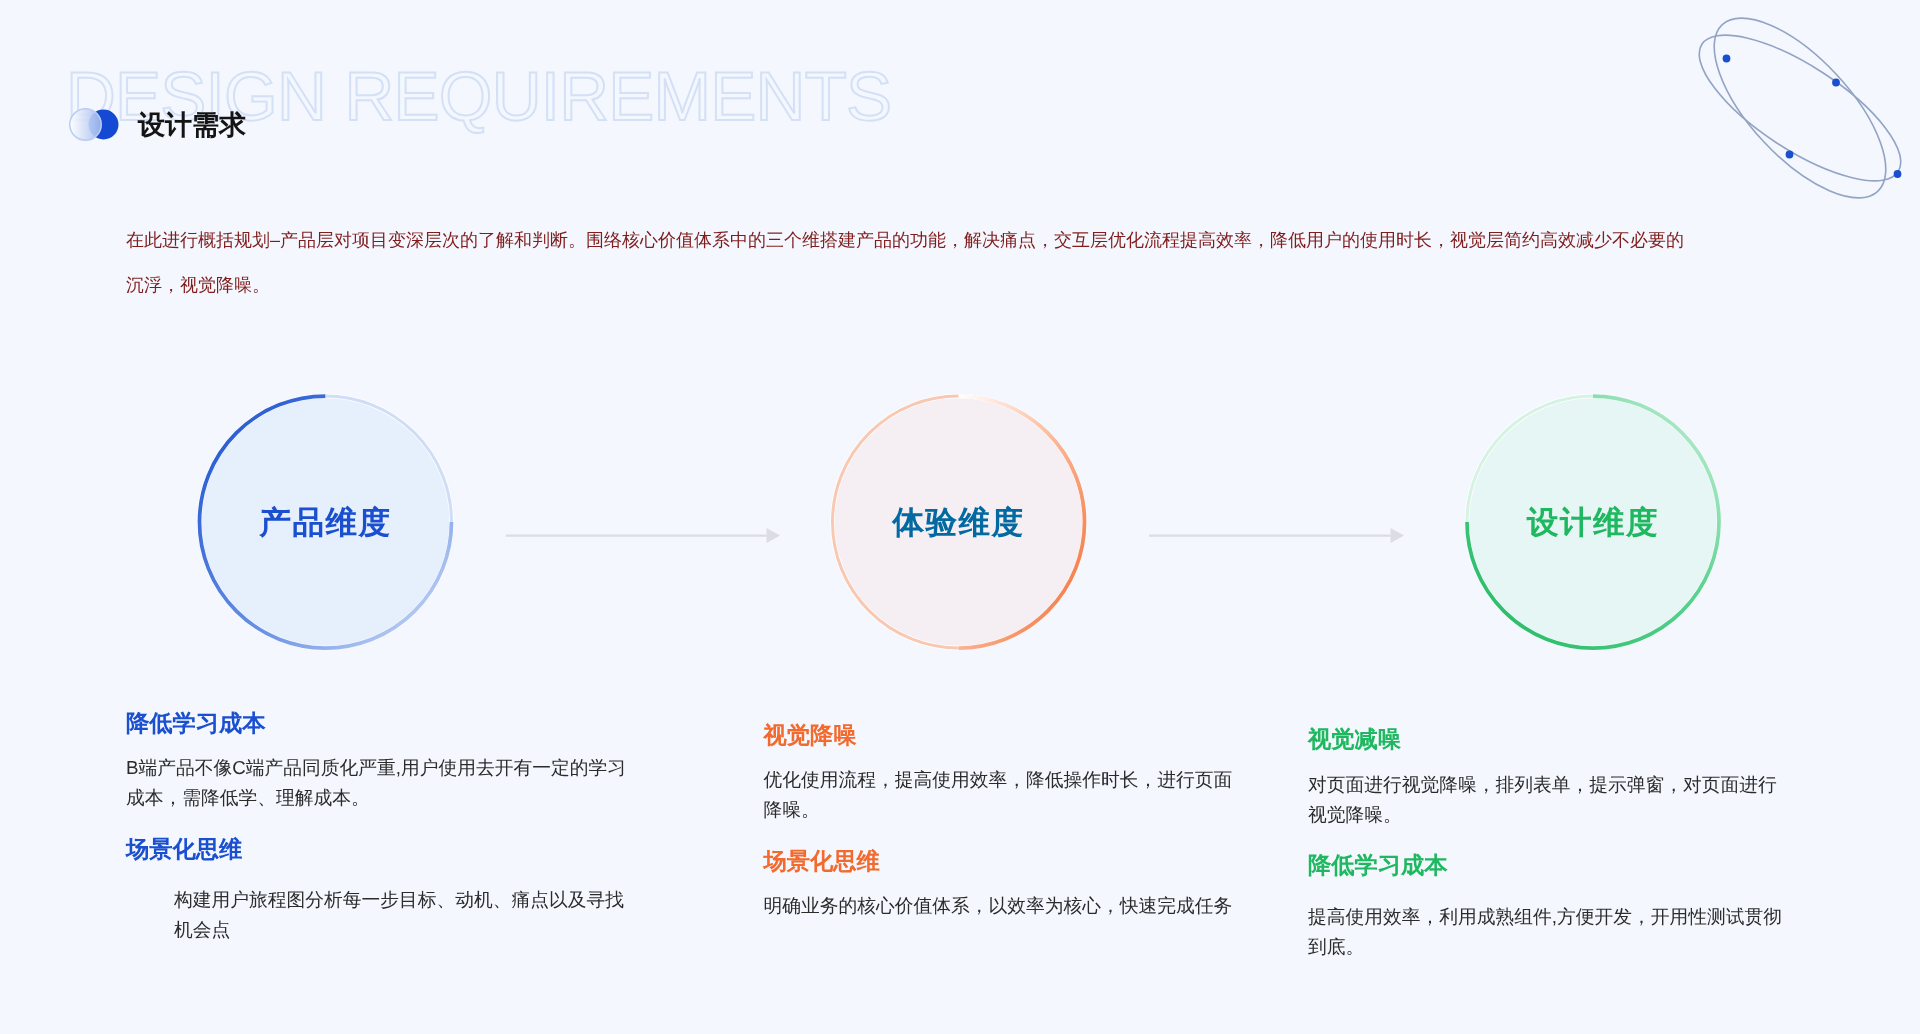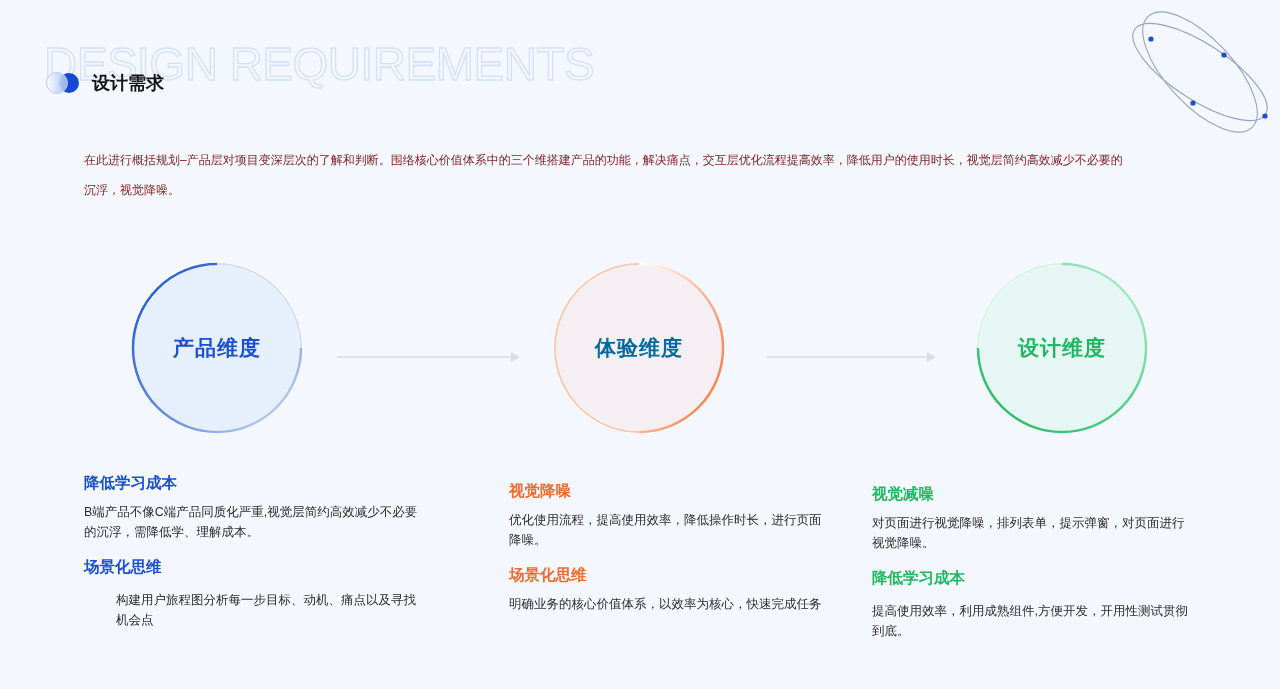--- a/index.html
+++ b/index.html
@@ -130,21 +130,21 @@
     <circle cx="86" cy="86" r="84" fill="#e6f6f4" stroke="#ffffff" stroke-width="3"></circle>
     <path d="M2 86 A84 84 0 0 1 86 2" fill="none" stroke="#d5f3e3" stroke-width="2"></path>
     <path d="M2 86 A84 84 0 1 0 86 2" fill="none" stroke="url(#gd)" stroke-width="2.5"></path>
   </svg>
   <div class="label" style="color:#1fb860;">设计维度</div>
 </div>
 
 <div class="col" style="left:84px; top:472px;">
   <div class="blk">
     <h3 style="color:#1a4fd0;">降低学习成本</h3>
-    <p>B端产品不像C端产品同质化严重,视觉层简约高效减少不必要的沉浮，需降低学、理解成本。</p>
+    <p>B端产品不像C端产品同质化严重,用户使用去开有一定的学习成本，需降低学、理解成本。</p>
   </div>
   <div class="blk" style="margin-top:12px;">
     <h3 style="color:#1a4fd0;">场景化思维</h3>
     <p style="margin-top:12px;margin-left:32px;">构建用户旅程图分析每一步目标、动机、痛点以及寻找机会点</p>
   </div>
 </div>
 
 <div class="col" style="left:509px; top:480px; width:320px;">
   <div class="blk">
     <h3 style="color:#f26a2e;">视觉降噪</h3>

